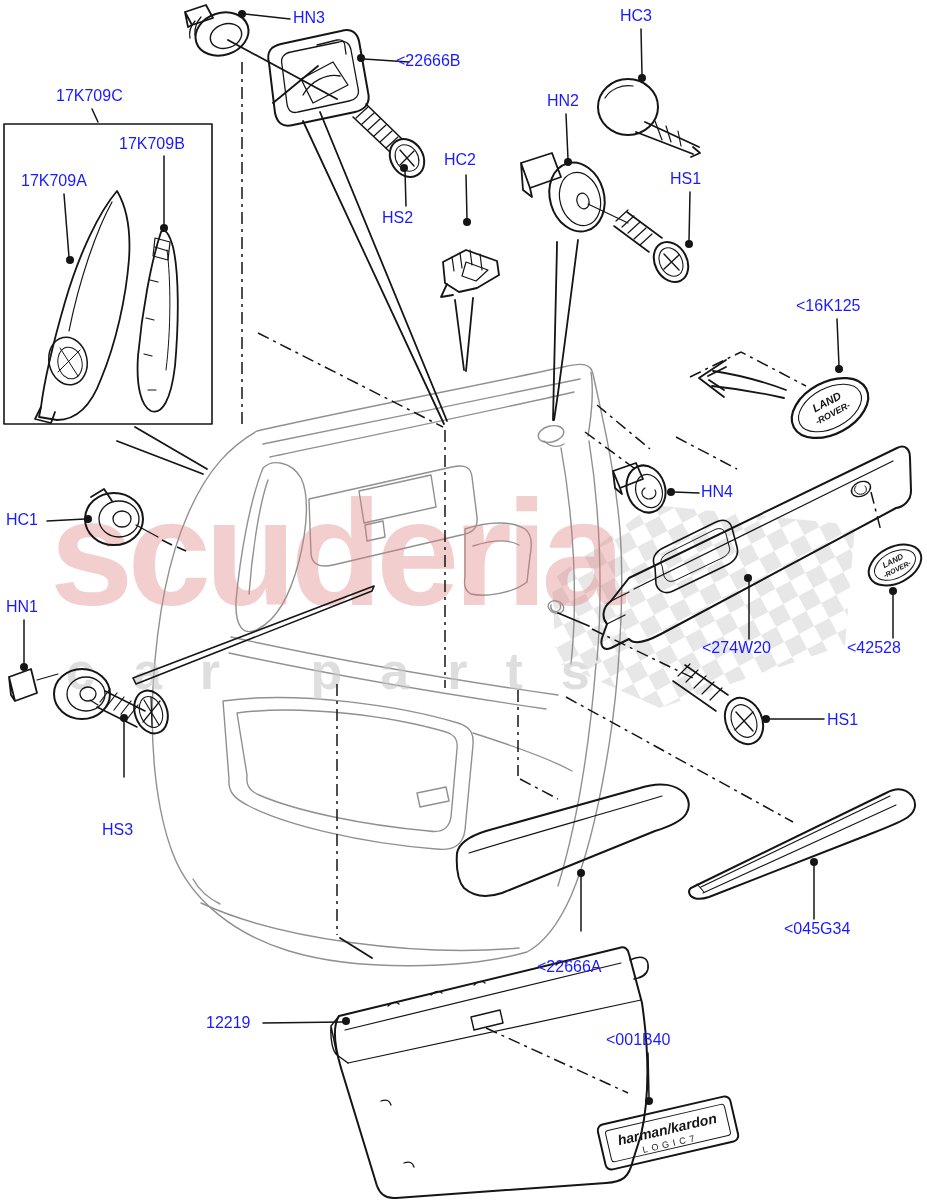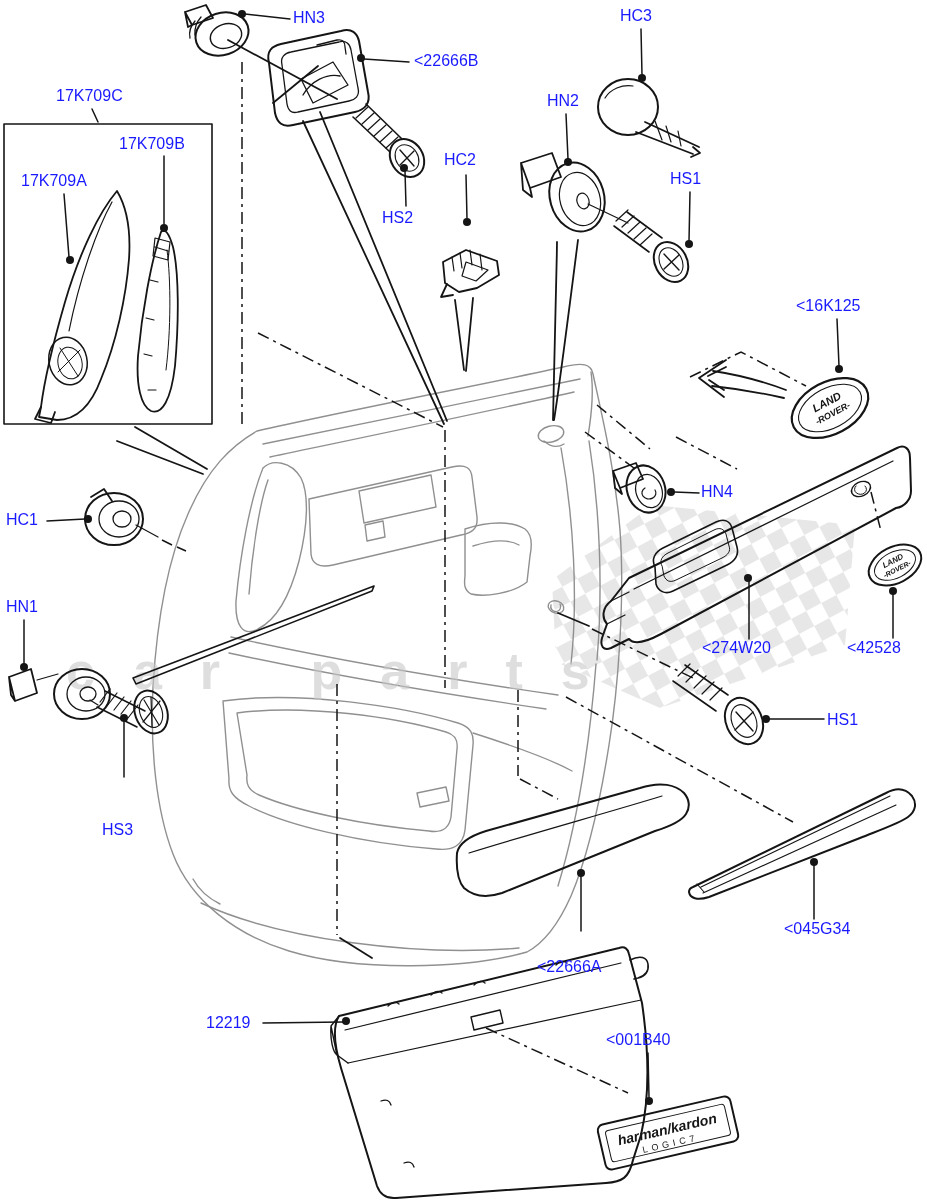--- a/index.html
+++ b/index.html
@@ -49,20 +49,21 @@
       <path d="M193,879 C199,890 208,898 220,904"></path>
       <path d="M561,448 C574,520 578,600 571,664"></path>
       <path d="M589,441 C600,510 603,590 597,660"></path>
       <ellipse cx="556" cy="607" rx="8" ry="6" transform="rotate(20 556 607)"></ellipse>
       <path d="M551,605 a5,5 0 1 0 9,-1"></path>
       <path d="M596,664 C590,740 578,820 558,886"></path>
       <path d="M473,733 C520,748 552,760 572,771"></path>
     </g>
   </svg>
 
+  <div class="wm wm-brand">scuderia</div>
   <div class="wm wm-sub">car parts</div>
 
   <svg class="layer" viewBox="0 0 927 1200">
 
     <g stroke="#151515" fill="none" stroke-width="1.5" stroke-dasharray="12 5 3 5">
       <path d="M242,62 L242,428"></path>
       <path d="M445,430 L445,688"></path>
       <path d="M337,684 L337,935"></path>
       <path d="M518,690 L518,776"></path>
       <path d="M520,779 L558,799"></path>
@@ -306,21 +307,21 @@
         <text x="895" y="572" font-size="7" font-weight="bold" font-style="italic">-ROVER-</text>
       </g>
       <g transform="rotate(-13 668 1133)">
         <text x="668" y="1134" font-size="14" font-weight="bold" font-style="italic">harman/kardon</text>
         <text x="668" y="1147" font-size="9" letter-spacing="4">LOGIC7</text>
       </g>
     </g>
   </svg>
 
   <div class="lbl" style="left:293px;top:10px">HN3</div>
-  <div class="lbl" style="left:414px;top:53px">&lt;22666B</div>
+  <div class="lbl" style="left:396px;top:53px">&lt;22666B</div>
   <div class="lbl" style="left:382px;top:210px">HS2</div>
   <div class="lbl" style="left:444px;top:152px">HC2</div>
   <div class="lbl" style="left:620px;top:8px">HC3</div>
   <div class="lbl" style="left:547px;top:93px">HN2</div>
   <div class="lbl" style="left:670px;top:171px">HS1</div>
   <div class="lbl" style="left:796px;top:298px">&lt;16K125</div>
   <div class="lbl" style="left:56px;top:88px">17K709C</div>
   <div class="lbl" style="left:119px;top:136px">17K709B</div>
   <div class="lbl" style="left:21px;top:173px">17K709A</div>
   <div class="lbl" style="left:6px;top:512px">HC1</div>

